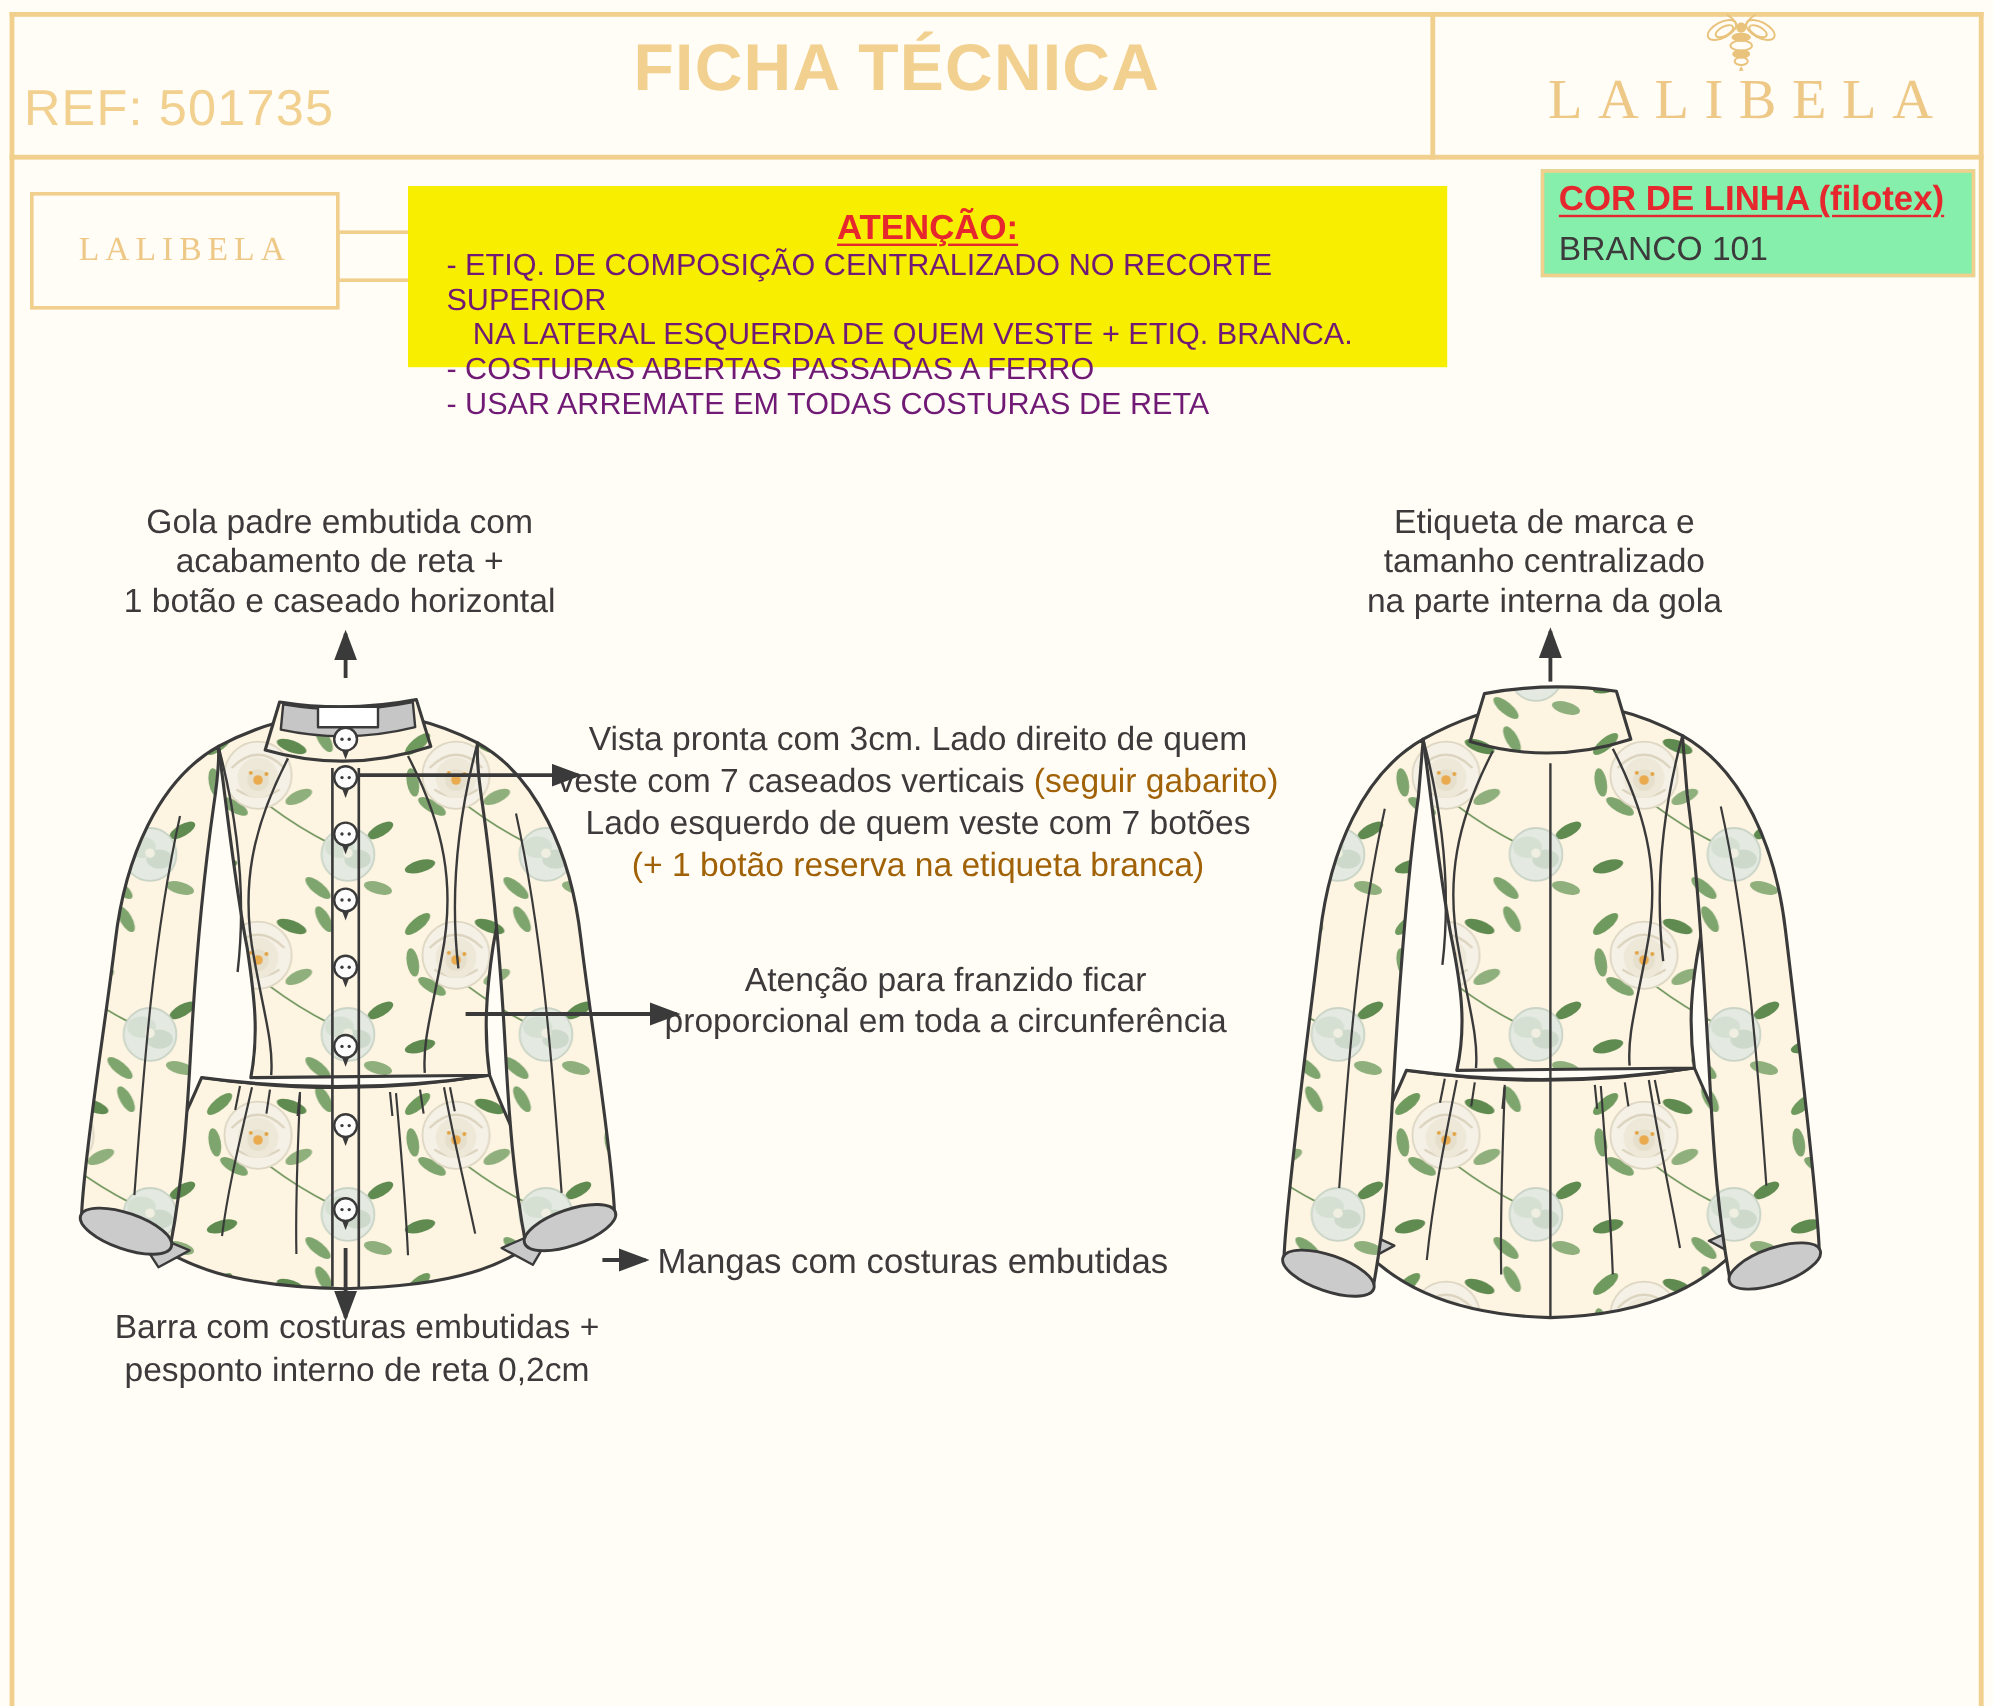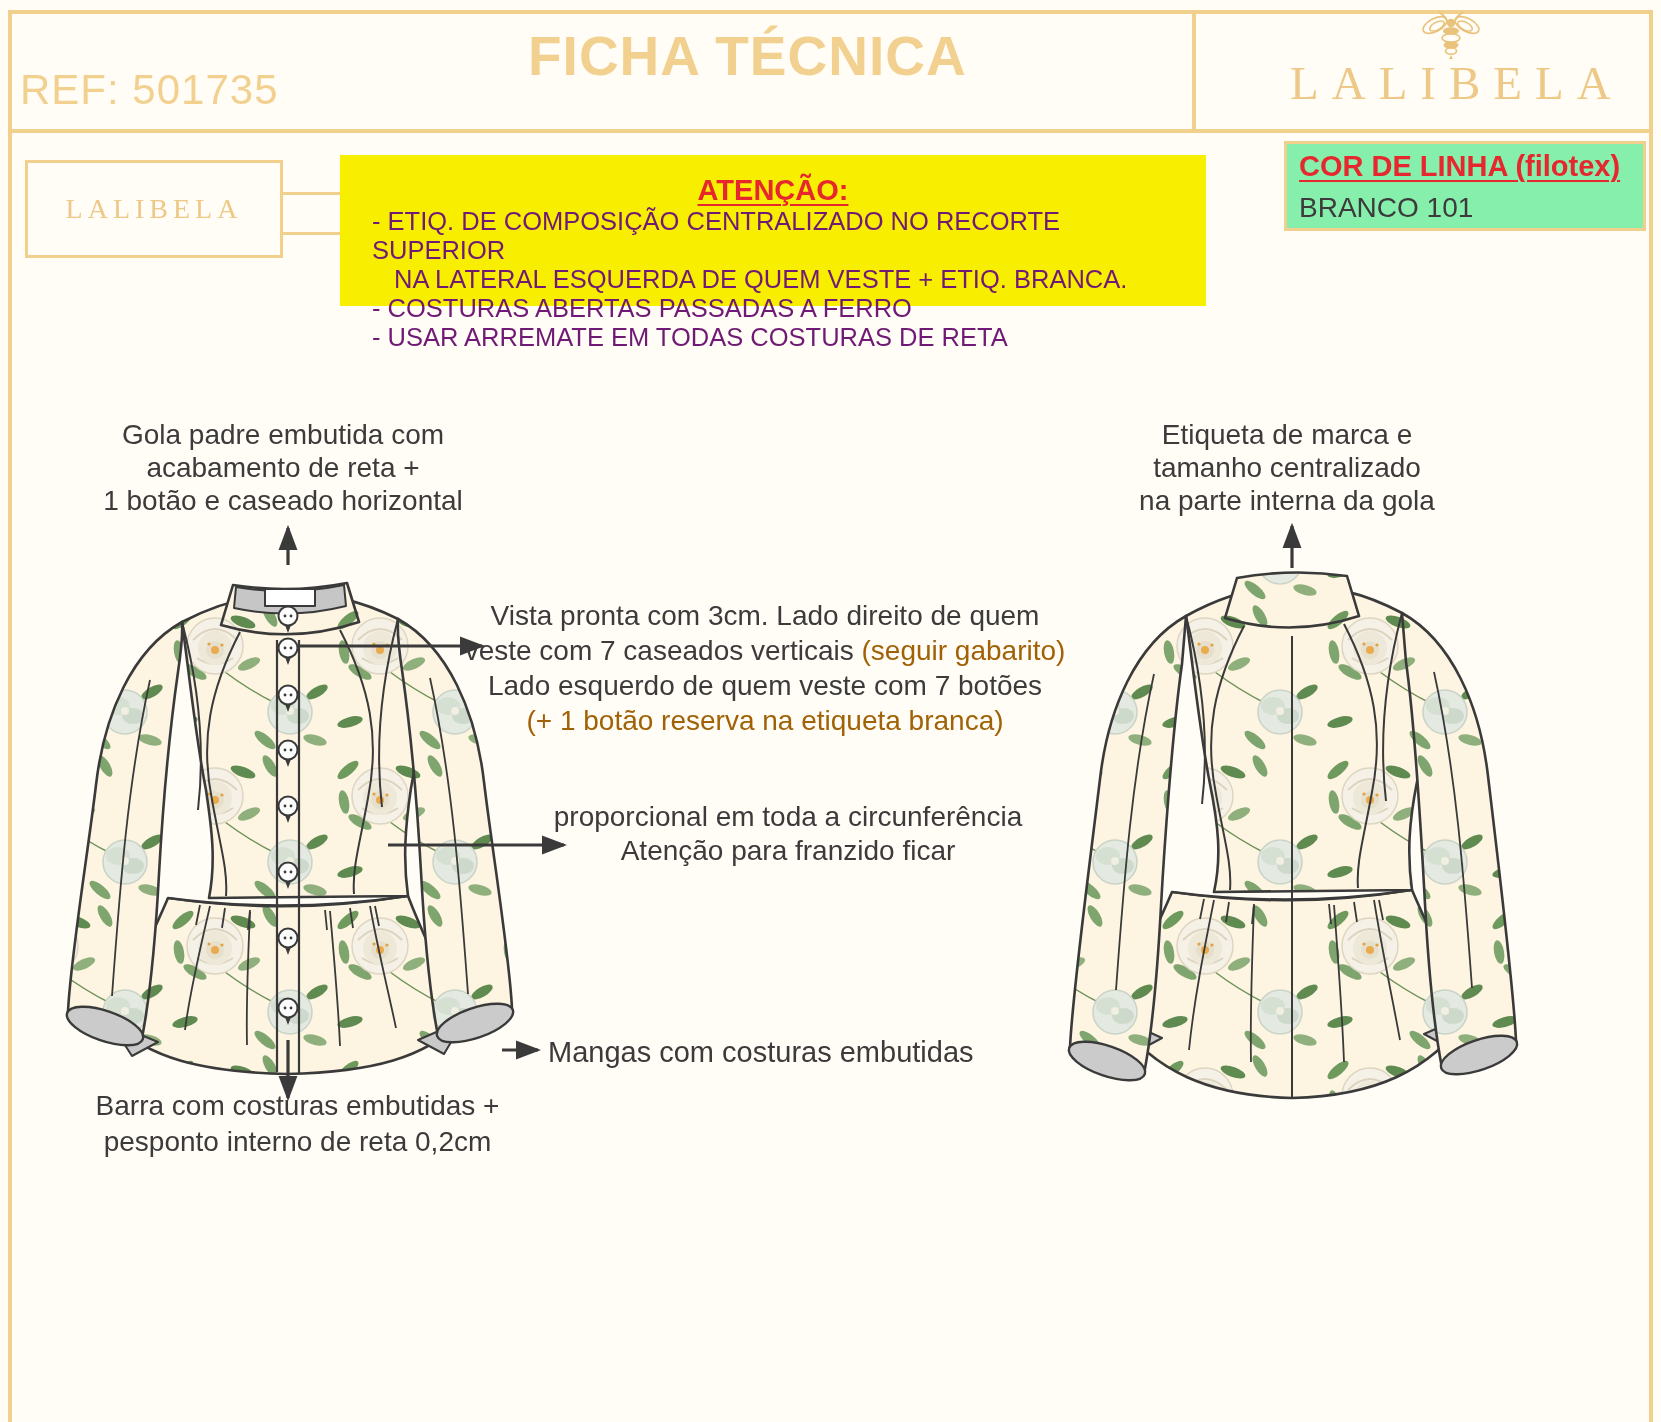--- a/index.html
+++ b/index.html
@@ -279,22 +279,22 @@
   </div>
 
   <div class="note txt" style="left:450px;top:598px;width:630px;line-height:35px;">
     <div>Vista pronta com 3cm. Lado direito de quem</div>
     <div><span>veste com 7 caseados verticais </span><span class="red">(seguir gabarito)</span></div>
     <div>Lado esquerdo de quem veste com 7 botões</div>
     <div class="red">(+ 1 botão reserva na etiqueta branca)</div>
   </div>
 
   <div class="note txt" style="left:498px;top:800px;width:580px;line-height:34px;">
+    <div>Atenção para franzido ficar</div>
     <div>proporcional em toda a circunferência</div>
-    <div>Atenção para franzido ficar</div>
   </div>
 
   <div class="note txt" style="left:548px;top:1036px;width:500px;text-align:left;font-size:29px;">
     <div>Mangas com costuras embutidas</div>
   </div>
 
   <div class="note txt" style="left:75px;top:1088px;width:445px;line-height:36px;">
     <div>Barra com costuras embutidas +</div>
     <div>pesponto interno de reta 0,2cm</div>
   </div>

